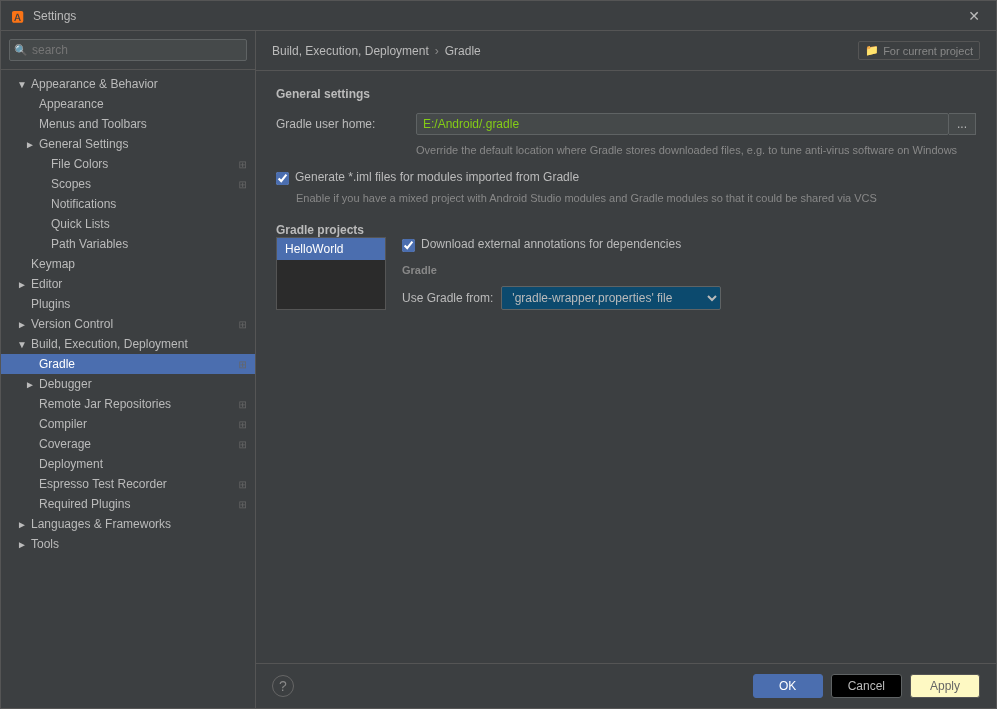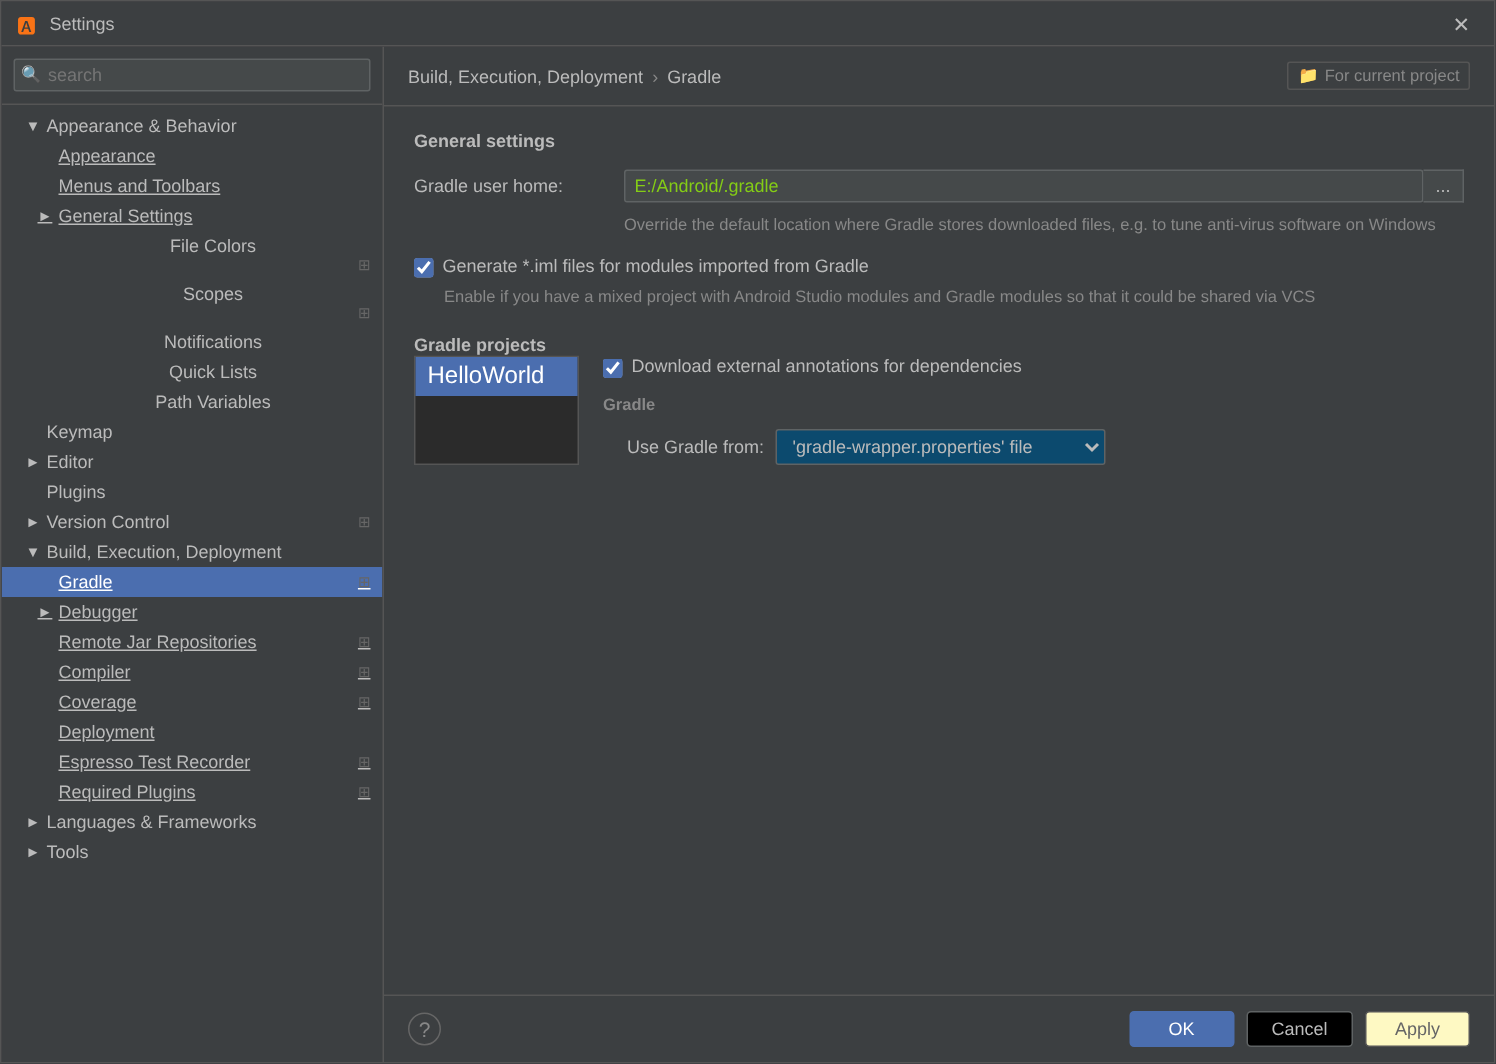--- a/index.html
+++ b/index.html
@@ -116,22 +116,22 @@
     }
     .nav-item.selected { background: #4b6eaf; color: #ffffff; }
 
     .nav-item .arrow {
       margin-right: 4px;
       font-size: 10px;
       width: 10px;
       display: inline-block;
     }
 
-    .nav-item.indent-1 { padding-left: 24px; text-decoration: underline; }
-    .nav-item.indent-2 { padding-left: 36px; flex-direction: column; }
+    .nav-item.indent-1 { padding-left: 24px; }
+    .nav-item.indent-2 { padding-left: 36px; }
 
     .nav-item .ext-icon {
       margin-left: auto;
       font-size: 10px;
       color: #666;
     }
 
     
     .right-panel {
       flex: 1;
@@ -268,21 +268,21 @@
 
     .project-list {
       width: 110px;
       background: #2b2b2b;
       border: 1px solid #555;
       min-height: 60px;
     }
 
     .project-list-item {
       padding: 4px 8px;
-      font-size: 16px;
+      font-size: 12px;
       color: #bbbbbb;
       cursor: pointer;
     }
 
     .project-list-item.selected {
       background: #4b6eaf;
       color: #ffffff;
     }
 
     .gradle-right {
@@ -301,21 +301,20 @@
       display: flex;
       align-items: center;
       gap: 8px;
       margin-top: 10px;
     }
 
     .use-gradle-label {
       color: #bbbbbb;
       font-size: 12px;
       white-space: nowrap;
-      margin-left: 16px;
     }
 
     .gradle-select {
       background: #0c4a6e;
       border: 1px solid #5f6364;
       color: #bbbbbb;
       padding: 3px 6px;
       font-size: 12px;
       outline: none;
       border-radius: 2px;

